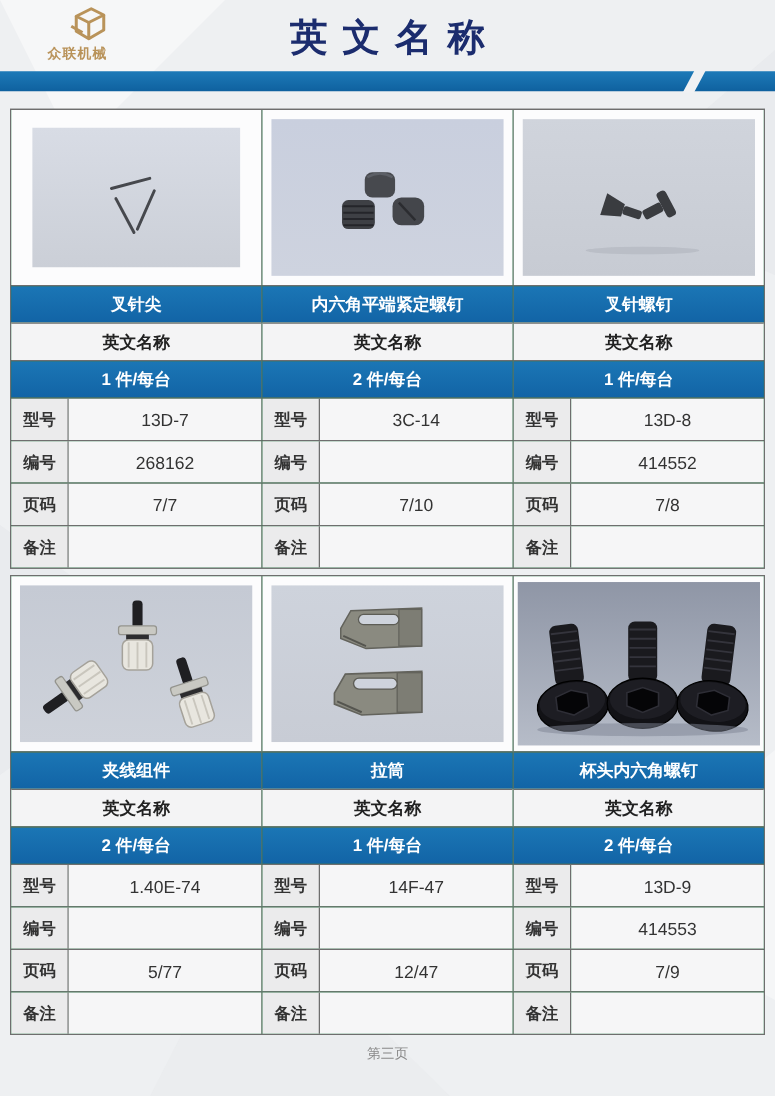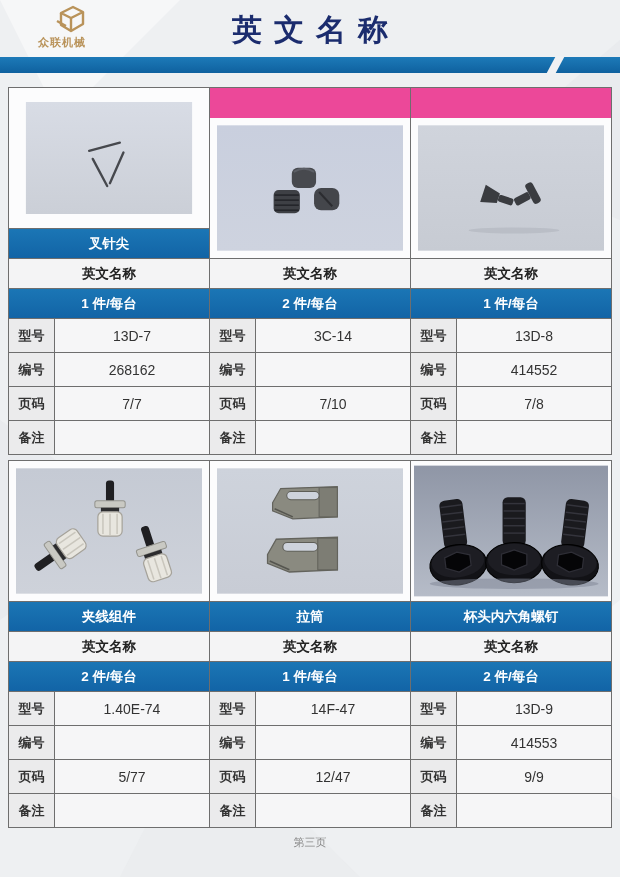--- a/index.html
+++ b/index.html
@@ -30,21 +30,21 @@
     background:#f0f1f3; transform:skewX(-28deg);
   }
 
   
   .sheet { margin:14px 8px 0 8px; }
   .grid {
     display:grid; grid-template-columns:1fr 1fr 1fr;
     gap:1px; background:#6e6e6e; border:1px solid #6e6e6e;
   }
   .grid + .grid { margin-top:5px; border-top:1px solid #6e6e6e; }
-  .cell { background:#ec4899; display:flex; flex-direction:column;justify-content:flex-end; }
+  .cell { background:#15803d; display:flex; flex-direction:column; }
 
   .photo {
     height:140px; background:#fcfcfd;
     display:flex; align-items:center; justify-content:center; padding:7px;
   }
   .photo svg { width:186px; height:126px; }
   .photo.inset svg { width:168px; height:112px; }
   .photo.full { padding:3px; }
   .photo.full svg { width:194px; height:134px; }
 
@@ -168,20 +168,21 @@
                 <line x1="57" y1="69" x2="81" y2="69"></line>
                   <line x1="57" y1="74" x2="81" y2="74"></line>
                 <line x1="57" y1="79" x2="81" y2="79"></line>
                   <line x1="57" y1="84" x2="81" y2="84"></line>
               </g>
               <rect x="96" y="62" width="25" height="22" rx="7" fill="#44464b"></rect>
               <line x1="101" y1="66" x2="114" y2="80" stroke="#2b2c30" stroke-width="2"></line>
             </g>
           </svg>
         </div>
+        <div class="bar">内六角平端紧定螺钉</div>
         <div class="row-en">英文名称</div>
         <div class="bar">2 件/每台</div>
         <div class="spec">
           <div class="srow">
             <div class="slabel">型号</div>
             <div class="sval">3C-14</div>
           </div>
           <div class="srow">
             <div class="slabel">编号</div>
             <div class="sval"></div>
@@ -213,20 +214,21 @@
                 <rect x="80" y="67" width="15" height="7" rx="2"></rect>
               </g>
               <g transform="rotate(62 112 68)">
                 <rect x="101" y="62" width="22" height="8" rx="3"></rect>
                 <rect x="108" y="70" width="8" height="16" rx="2"></rect>
               </g>
             </g>
             <ellipse cx="95" cy="104" rx="45" ry="3" fill="#b4b8c0" opacity="0.7"></ellipse>
           </svg>
         </div>
+        <div class="bar">叉针螺钉</div>
         <div class="row-en">英文名称</div>
         <div class="bar">1 件/每台</div>
         <div class="spec">
           <div class="srow">
             <div class="slabel">型号</div>
             <div class="sval">13D-8</div>
           </div>
           <div class="srow">
             <div class="slabel">编号</div>
             <div class="sval">414552</div>
@@ -371,21 +373,21 @@
           <div class="srow">
             <div class="slabel">型号</div>
             <div class="sval">13D-9</div>
           </div>
           <div class="srow">
             <div class="slabel">编号</div>
             <div class="sval">414553</div>
           </div>
           <div class="srow">
             <div class="slabel">页码</div>
-            <div class="sval">9/9</div>
+            <div class="sval">7/9</div>
           </div>
           <div class="srow">
             <div class="slabel">备注</div>
             <div class="sval"></div>
           </div>
         </div>
       </div>
     </div>
   </div>
 

